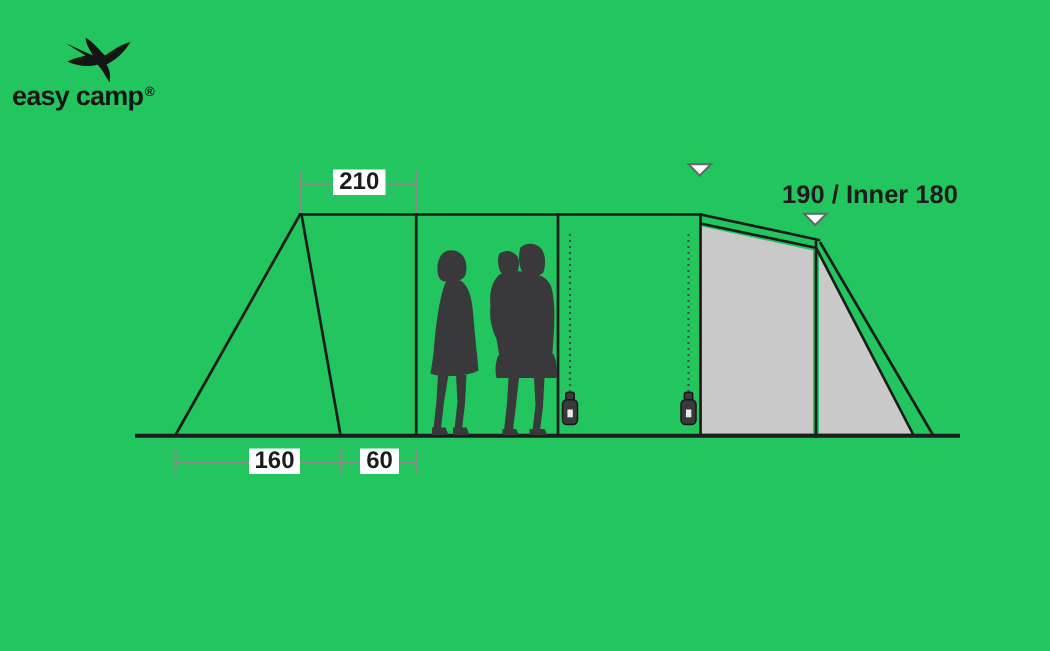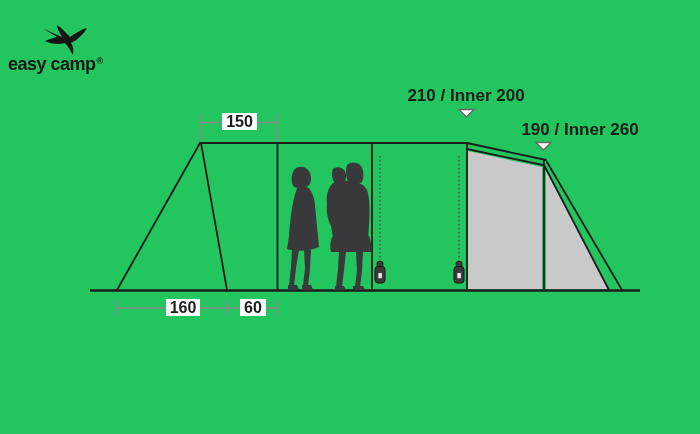--- a/index.html
+++ b/index.html
@@ -108,22 +108,21 @@
       <path d="M356,252 L363,252 L362,271 L360,287 L355,287 L357,270 Z"></path>
       <path d="M353,286 L363,286 L365,290 L353,290 Z"></path>
     </g>
 
     <polygon points="459,109.5 474,109.5 466.5,117" stroke-width="1.3" fill="#ffffff" stroke="#666666"></polygon>
     <polygon points="536,142.5 551,142.5 543.5,150" stroke-width="1.3" fill="#ffffff" stroke="#666666"></polygon>
   </svg>
 
   <div class="brand"><span>easy camp</span><sup>®</sup></div>
 
-  <div class="dim-label" style="left:201px;top:114px;width:77px;"><span>150</span></div>
+  <div class="dim-label" style="left:201px;top:114px;width:77px;"><span>210</span></div>
 
   <div class="dim-label" style="left:117px;top:300px;width:132px;"><span>160</span></div>
 
   <div class="dim-label" style="left:228px;top:300px;width:50px;"><span>60</span></div>
 
-  <div class="height-label" style="left:396px;top:87px;width:140px;">210 / Inner 200</div>
 
-  <div class="height-label" style="left:510px;top:121px;width:140px;">190 / Inner 260</div>
+  <div class="height-label" style="left:510px;top:121px;width:140px;">190 / Inner 180</div>
 </div>
 
 </body></html>

